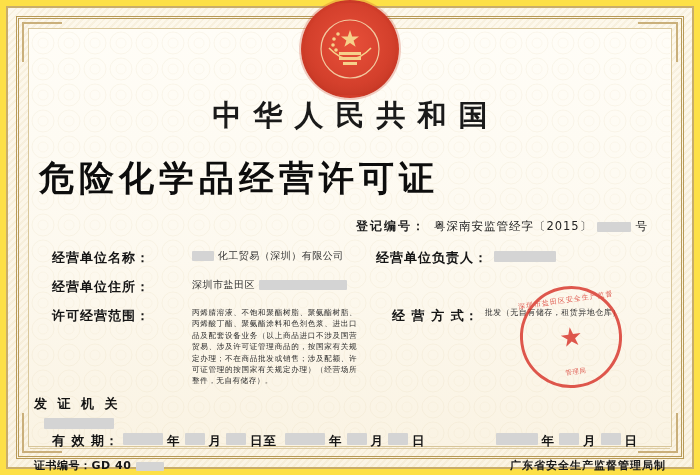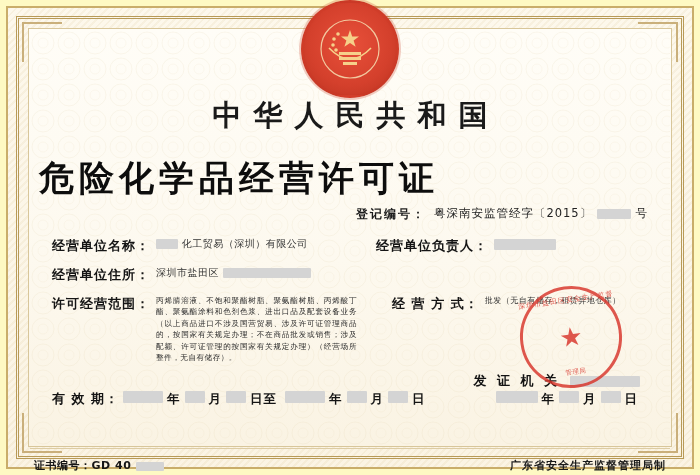--- a/index.html
+++ b/index.html
@@ -10,21 +10,21 @@
   body {
     width: 700px;
     height: 475px;
     overflow: hidden;
     font-family: "DejaVu Sans", "Liberation Sans", sans-serif;
   }
   .cert {
     position: relative;
     width: 700px;
     height: 475px;
-    background: #fef9c3;
+    background: #fde047;
     overflow: hidden;
   }
   
   .border-outer {
     position: absolute;
     left: 6px; top: 6px; right: 6px; bottom: 6px;
     border: 2px solid #c9ad6a;
     background:
       repeating-linear-gradient(135deg, rgba(201,173,106,0.10) 0 2px, rgba(255,255,255,0) 2px 5px),
       linear-gradient(180deg, #fdf8ec 0%, #fbf4e4 100%);
@@ -98,24 +98,24 @@
     text-align: left;
     margin-top: 19px;
     font-family: Liberation Serif, serif;
     font-weight: bold;
     font-size: 35px;
     letter-spacing: 5px;
     color: #0d0d0d;
     text-indent: 5px;
   }
   .regno-row {
-    margin-top: 4px;
+    margin-top: 16px;
     display: flex;
     justify-content: flex-end;
-    align-items: flex-start;
+    align-items: center;
     padding-right: 18px;
     font-size: 12px;
     color: #1c1c1c;
   }
   .regno-label {
     letter-spacing: 2px;
     font-weight: bold;
     font-family: "DejaVu Sans", sans-serif;
   }
   .regno-value {
@@ -136,21 +136,21 @@
     padding: 0 14px 0 18px;
   }
   .frow {
     display: flex;
     margin-bottom: 11px;
   }
   .fcol {
     display: flex;
     align-items: flex-start;
   }
-  .fcol.left { width: 54%; }
+  .fcol.left { width: 54%; gap: 36px; }
   .fcol.right { width: 46%; }
   .flabel {
     font-size: 13px;
     font-weight: bold;
     color: #151515;
     white-space: nowrap;
     letter-spacing: 1px;
     font-family: "DejaVu Sans", sans-serif;
     flex: none;
   }
@@ -209,22 +209,23 @@
     width: 100%;
     text-align: center;
     font-size: 6.5px;
     color: #d8342a;
     letter-spacing: .5px;
   }
   .issuer-row {
     margin-top: 2px;
     display: flex;
     justify-content: flex-end;
-    align-items: flex-end;
+    align-items: flex-start;
     padding-right: 26px;
+    flex-direction: column;
   }
   .issuer-label {
     font-size: 13px;
     font-weight: bold;
     letter-spacing: 3px;
     color: #121212;
   }
   .issuer-value { margin-left: 10px; }
 
   .validity {

